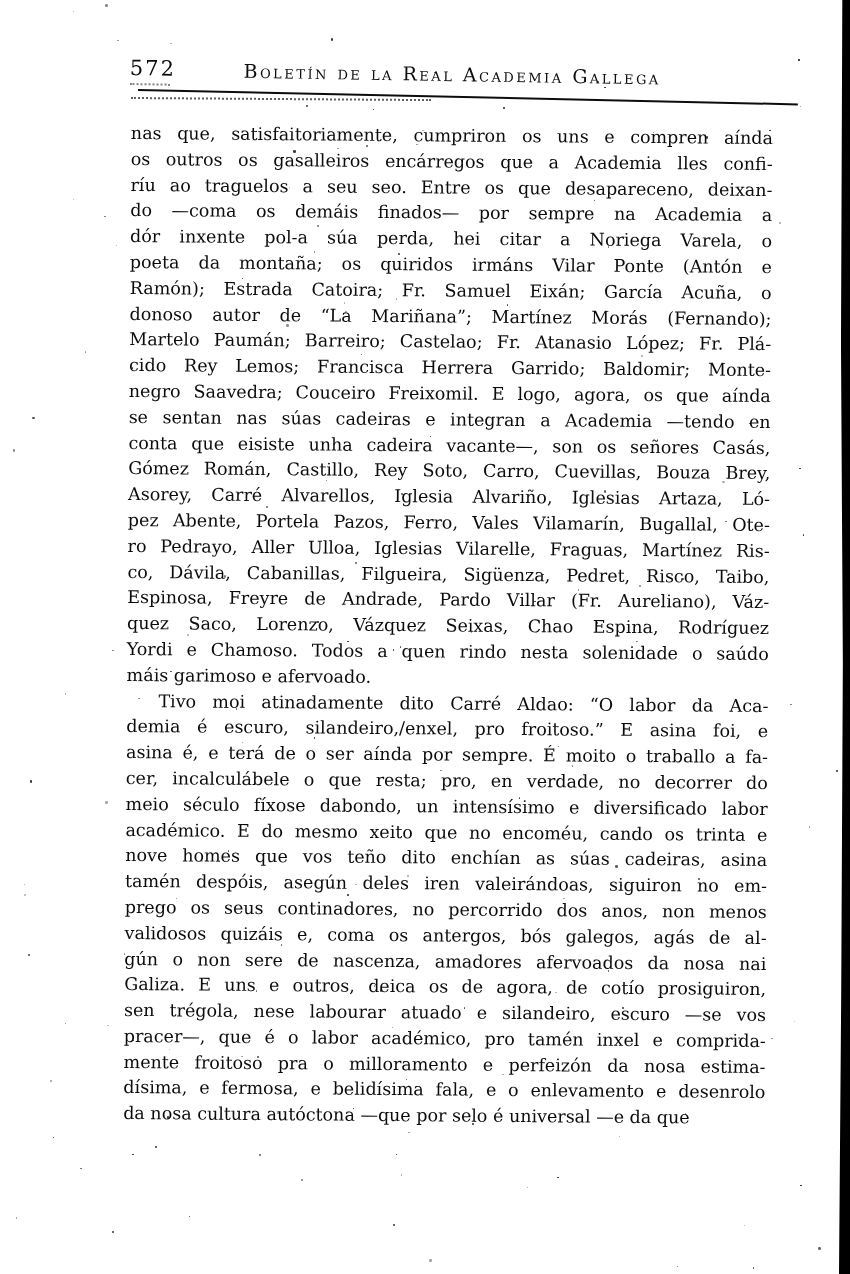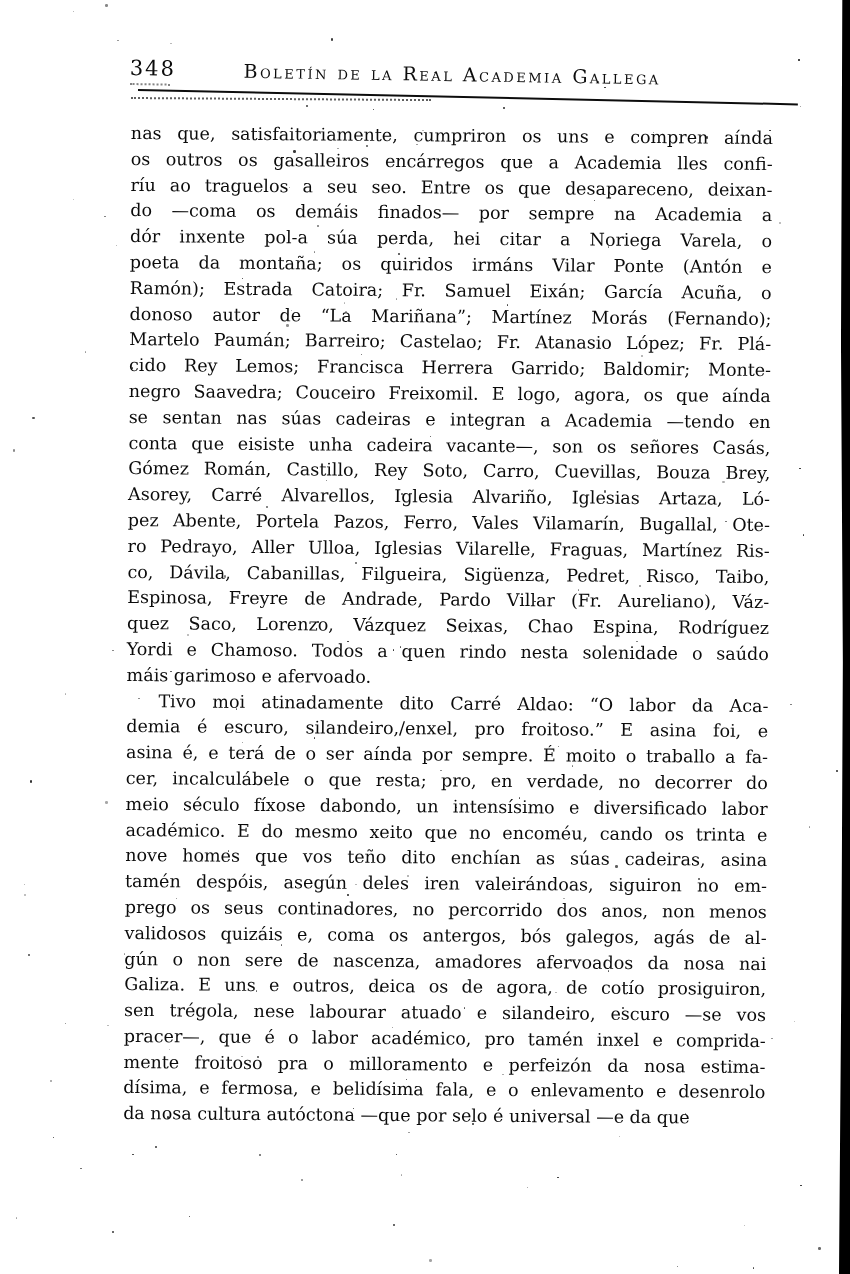--- a/index.html
+++ b/index.html
@@ -120,21 +120,21 @@
     border-radius: 50%;
     pointer-events: none;
   }
 </style>
 </head>
 <body>
 
 <div id="page">
 
   <div class="header">
-    <span class="pagenum">348</span>
+    <span class="pagenum">572</span>
     <span class="htitle">Boletín de la Real Academia Gallega</span>
   </div>
 
   <div class="rule-main"></div>
   <div class="rule-dotted"></div>
 
   <div id="text-block">
       <div class="line">nas que, satisfaitoriamente, cumpriron os uns e compren aínda</div>
       <div class="line">os outros os gasalleiros encárregos que a Academia lles confi-</div>
       <div class="line">ríu ao traguelos a seu seo. Entre os que desapareceno, deixan-</div>

